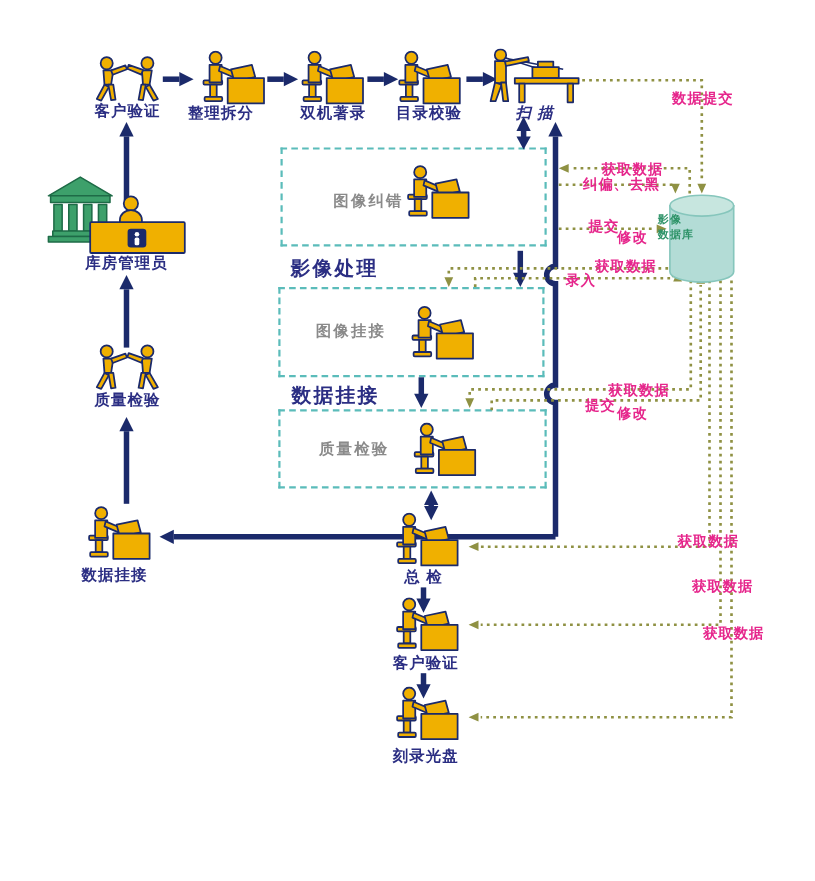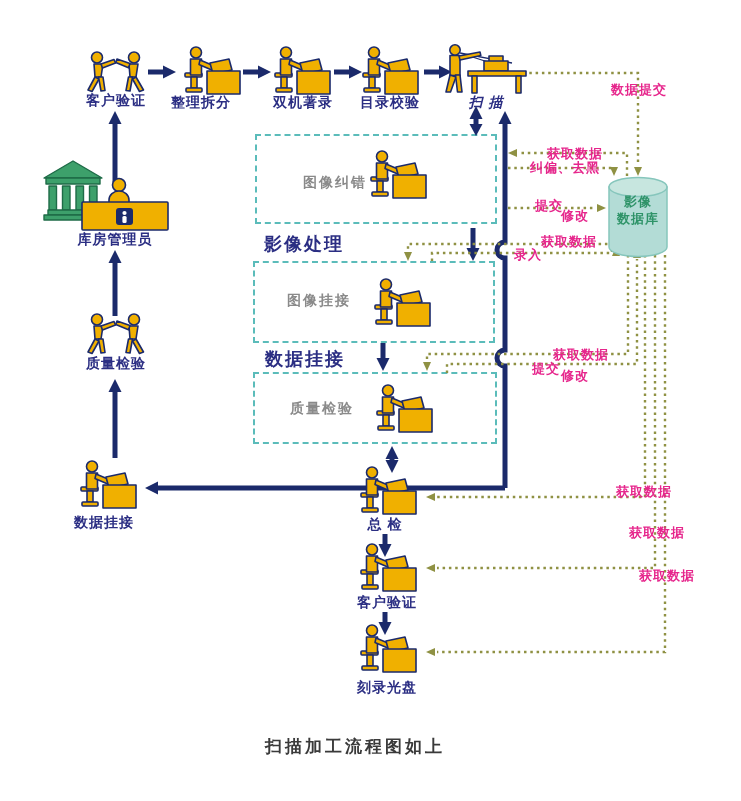--- a/index.html
+++ b/index.html
@@ -20,21 +20,21 @@
   .dbtop{fill:#c7e6df;stroke:#86c6bc;stroke-width:1.5;}
   
   .nlab{color:var(--navy_text);font-weight:bold;font-size:14px;text-align:center;
         letter-spacing:1px;white-space:nowrap;}
   .glab{color:var(--gray_label);font-weight:bold;font-size:14px;text-align:center;
         letter-spacing:2px;white-space:nowrap;}
   .slab{color:var(--navy_text);font-weight:bold;font-size:18px;text-align:center;
         letter-spacing:2px;white-space:nowrap;}
   .mag{color:var(--magenta);font-weight:bold;font-size:13px;white-space:nowrap;letter-spacing:1px;}
   .dash-box{border:2px dashed var(--teal_border);}
-  .db-label{color:var(--db_text);font-weight:bold;font-size:13px;text-align:center;
+  .db-label{color:var(--db_text);font-weight:bold;font-size:10px;text-align:left;
             line-height:1.3;letter-spacing:1px;}
   .caption{color:#3a3a3a;font-weight:bold;font-size:17px;text-align:center;letter-spacing:3px;}
 </style>
 </head>
 <body>
 
 <div class="stage">
 
   <svg width="0" height="0" style="position:absolute" aria-hidden="true">
     <defs>
@@ -280,14 +280,13 @@
   <div class="abs mag" style="left:561px;top:207px;">修改</div>
   <div class="abs mag" style="left:541px;top:233px;">获取数据</div>
   <div class="abs mag" style="left:514px;top:246px;">录入</div>
   <div class="abs mag" style="left:553px;top:346px;">获取数据</div>
   <div class="abs mag" style="left:532px;top:360px;">提交</div>
   <div class="abs mag" style="left:561px;top:367px;">修改</div>
   <div class="abs mag" style="left:616px;top:483px;">获取数据</div>
   <div class="abs mag" style="left:629px;top:524px;">获取数据</div>
   <div class="abs mag" style="left:639px;top:567px;">获取数据</div>
 
-  <div class="abs caption" style="left:245px;top:735px;width:220px;">扫描加工流程图如上</div>
 </div>
 
 </body></html>

